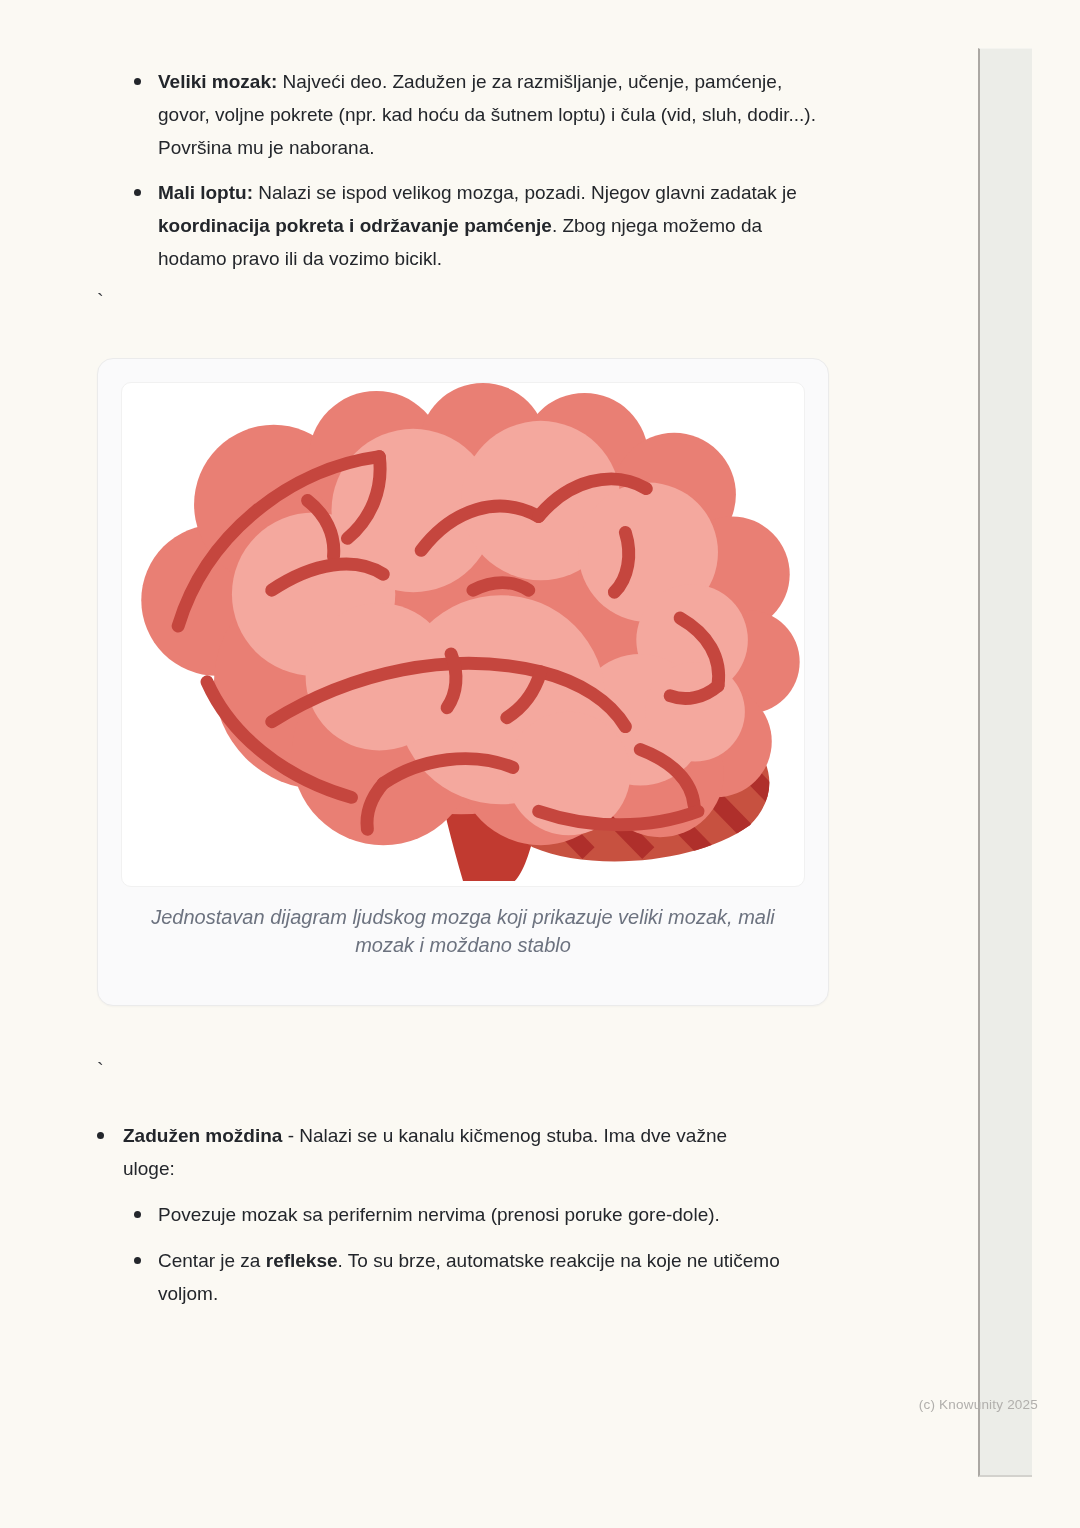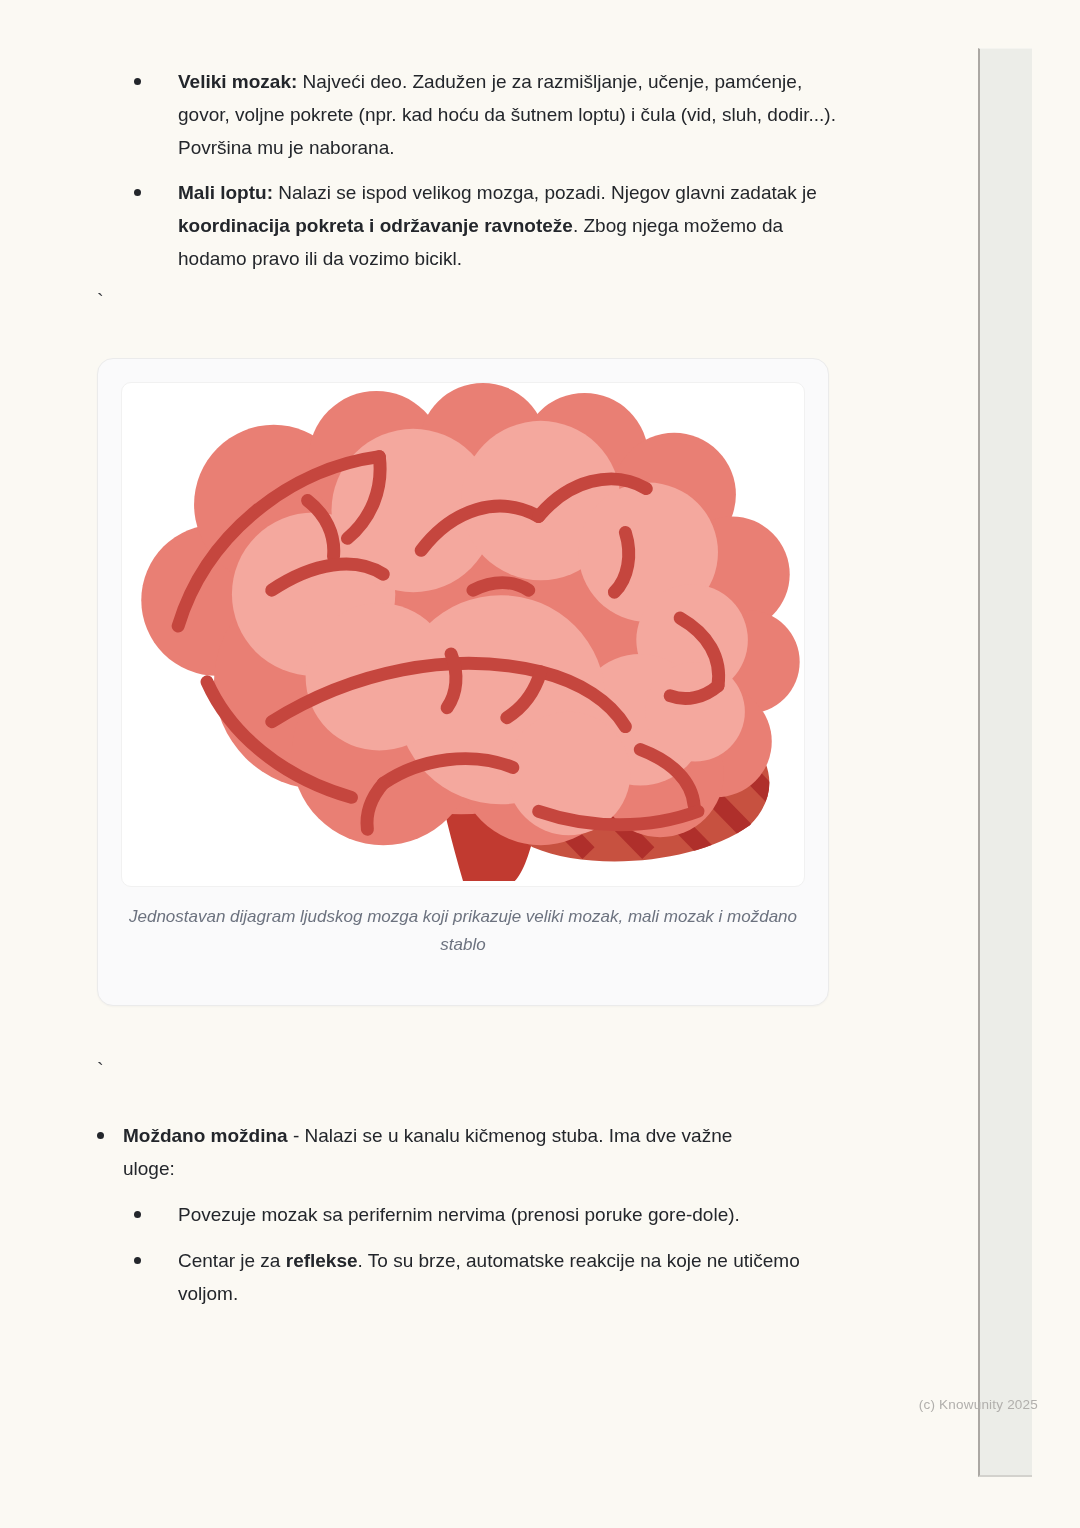--- a/index.html
+++ b/index.html
@@ -46,21 +46,21 @@
     width:860px;
   }
   .li{display:flex;align-items:flex-start;}
   .li .dot{
     flex:0 0 auto;
     width:7px;height:7px;border-radius:50%;
     background:var(--text);
     margin:13px 0 0 0;
   }
   .li.l1 .dot{margin-right:19px;}
-  .li.l2{margin-left:37px;margin-top:12px;gap:20px;}
+  .li.l2{margin-left:37px;margin-top:12px;}
   .li.l2 .dot{margin-right:17px;}
   .li .txt{max-width:660px;}
   .b{font-weight:bold;}
   .tick{
     height:33px;
     font-size:20px;
     color:#3a3d42;
     margin-top:10px;
   }
   .tick.second{margin-top:48px;}
@@ -78,21 +78,21 @@
     background:var(--imageBg);
     border:1px solid var(--imageBorder);
     border-radius:10px;
     overflow:hidden;
   }
   .figure-image svg{display:block;width:100%;height:100%;}
   .figure-caption{
     padding:16px 0 46px 0;
     text-align:center;
     font-style:italic;
-    font-size:17px;
+    font-size:20px;
     line-height:28px;
     color:var(--muted);
   }
   .section-2{margin-top:32px;}
   .section-2 .li.l2{margin-top:13px;}
   .watermark{
     position:absolute;
     top:1396px;
     right:42px;
     font-size:13.5px;
@@ -111,21 +111,21 @@
 
   <div>
 
     <div class="li l2">
       <span class="dot"></span>
       <div class="txt"><span class="b">Veliki mozak:</span><span> Najveći deo. Zadužen je za razmišljanje, učenje, pamćenje, govor, voljne pokrete (npr. kad hoću da šutnem loptu) i čula (vid, sluh, dodir...). Površina mu je naborana.</span></div>
     </div>
 
     <div class="li l2">
       <span class="dot"></span>
-      <div class="txt"><span class="b">Mali loptu:</span><span> Nalazi se ispod velikog mozga, pozadi. Njegov glavni zadatak je </span><span class="b">koordinacija pokreta i održavanje ravnoteže</span><span>. Zbog njega možemo da hodamo pravo ili da vozimo bicikl.</span></div>
+      <div class="txt"><span class="b">Mali loptu:</span><span> Nalazi se ispod velikog mozga, pozadi. Njegov glavni zadatak je </span><span class="b">koordinacija pokreta i održavanje pamćenje</span><span>. Zbog njega možemo da hodamo pravo ili da vozimo bicikl.</span></div>
     </div>
 
   </div>
 
   <div class="tick">`</div>
 
   <figure class="figure-card">
     <div class="figure-image">
       <svg viewBox="0 0 684 505" aria-hidden="true">
 
@@ -201,21 +201,21 @@
       </svg>
     </div>
     <figcaption class="figure-caption">Jednostavan dijagram ljudskog mozga koji prikazuje veliki mozak, mali mozak i moždano stablo</figcaption>
   </figure>
 
   <div class="tick second">`</div>
 
   <div class="section-2">
     <div class="li l1">
       <span class="dot"></span>
-      <div class="txt"><span class="b">Moždano moždina</span><span> - Nalazi se u kanalu kičmenog stuba. Ima dve važne uloge:</span></div>
+      <div class="txt"><span class="b">Zadužen moždina</span><span> - Nalazi se u kanalu kičmenog stuba. Ima dve važne uloge:</span></div>
     </div>
 
     <div class="li l2">
       <span class="dot"></span>
       <div class="txt"><span>Povezuje mozak sa perifernim nervima (prenosi poruke gore-dole).</span></div>
     </div>
 
     <div class="li l2">
       <span class="dot"></span>
       <div class="txt"><span>Centar je za </span><span class="b">reflekse</span><span>. To su brze, automatske reakcije na koje ne utičemo voljom.</span></div>

